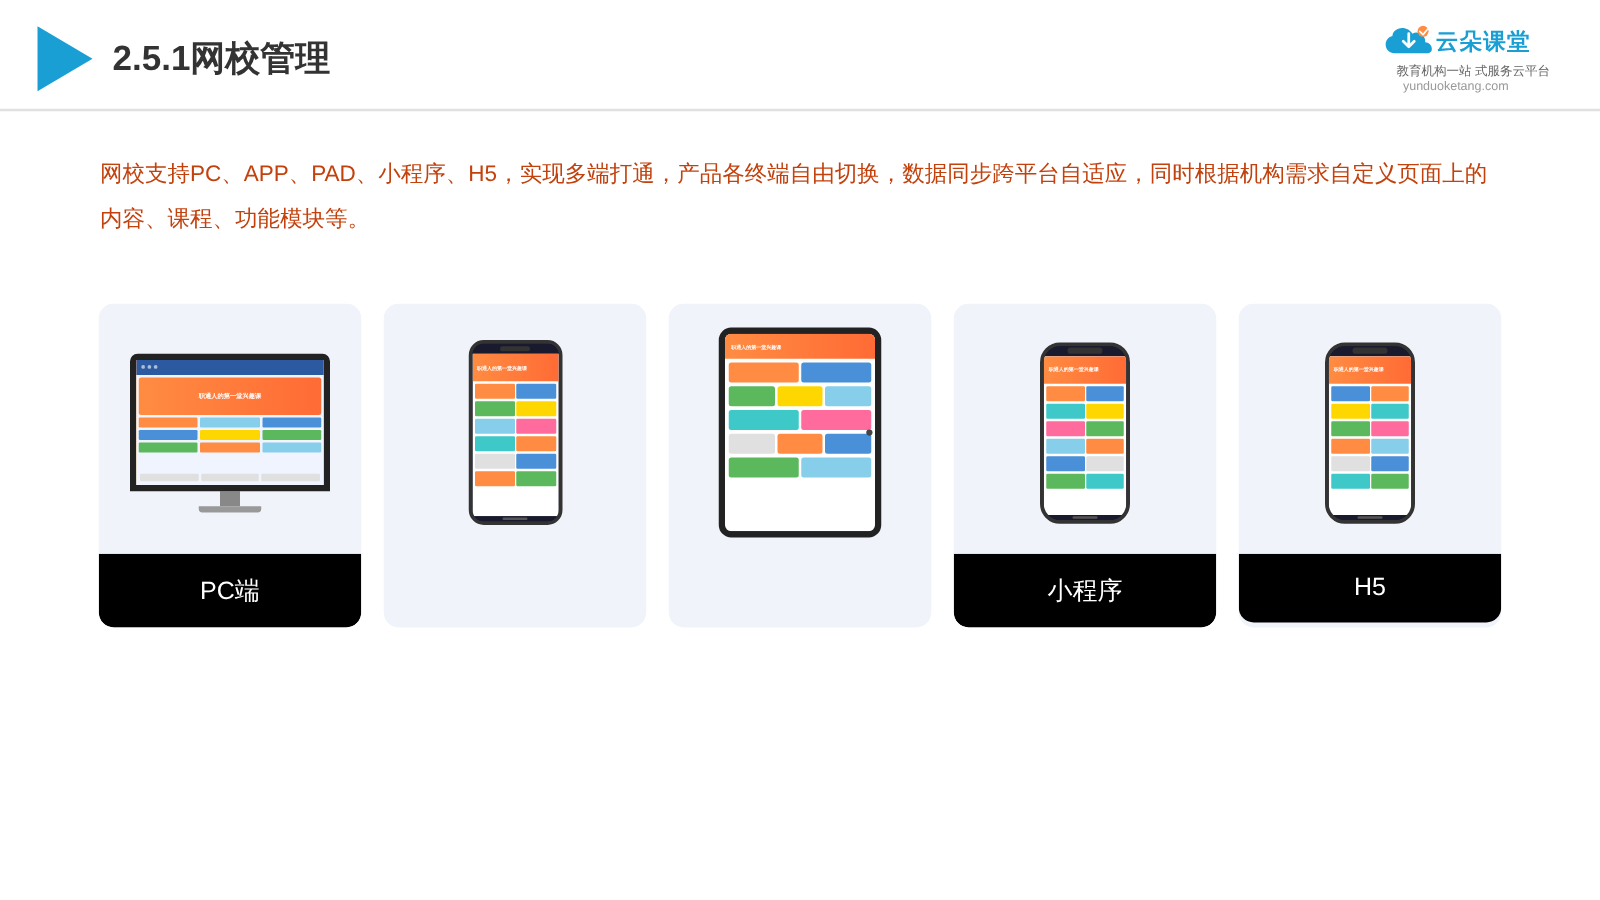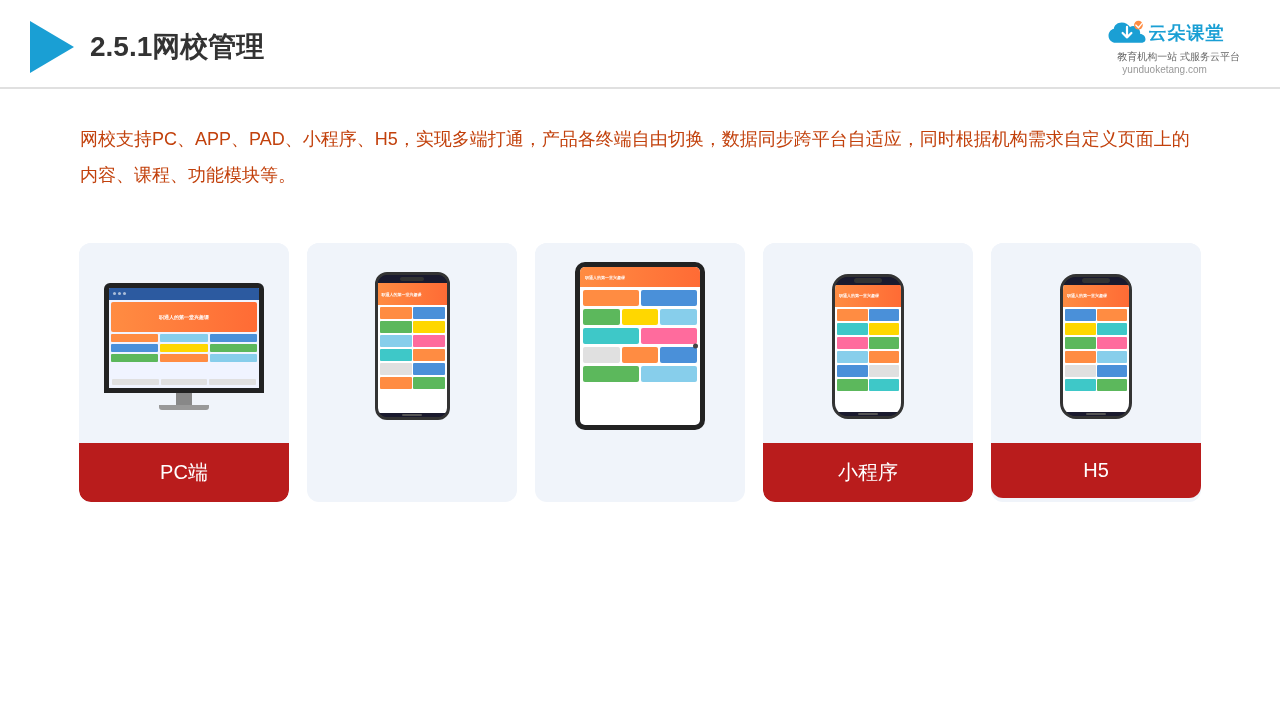--- a/index.html
+++ b/index.html
@@ -99,21 +99,21 @@
       height: 200px;
       display: flex;
       align-items: center;
       justify-content: center;
       padding: 16px 10px 10px;
       background: #f0f4fa;
       position: relative;
     }
 
     .card-label {
-      background: #b91c1c;
+      background: #000000;
       color: white;
       text-align: center;
       padding: 16px 10px;
       font-size: 20px;
       font-weight: 500;
       border-radius: 0 0 12px 12px;
     }
 
     
     .pc-mockup {

